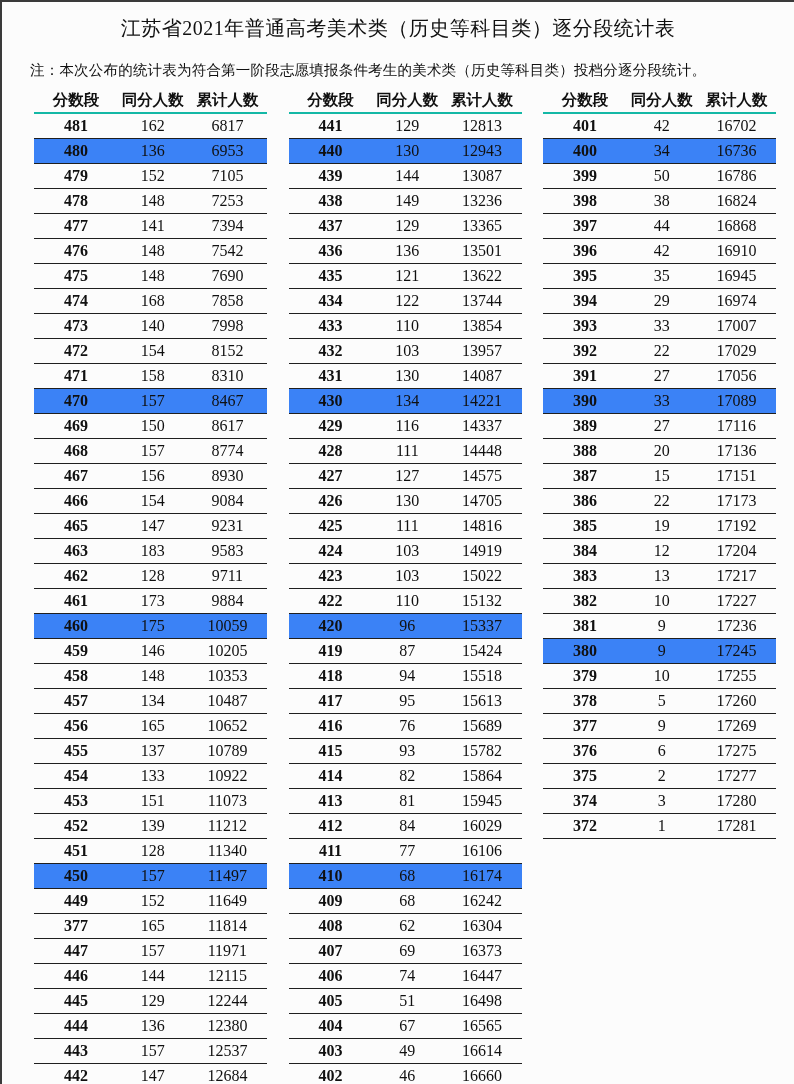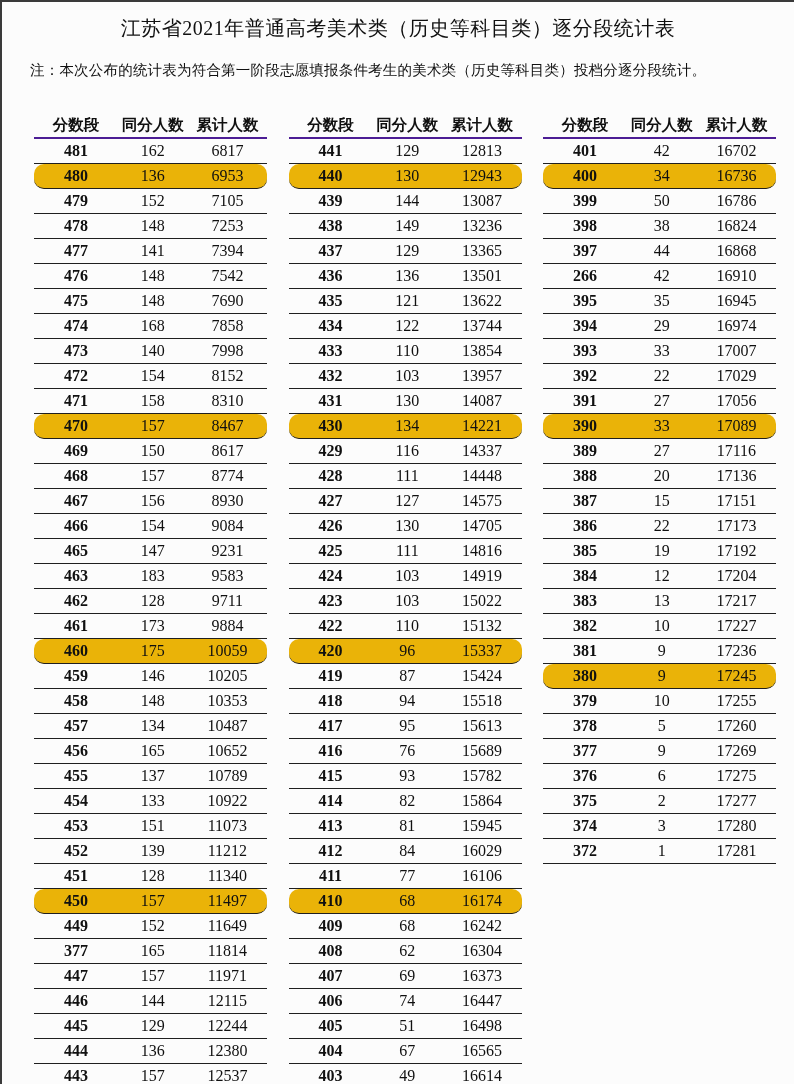--- a/index.html
+++ b/index.html
@@ -30,34 +30,33 @@
     display:flex;
     justify-content:space-between;
     align-items:flex-start;
     padding:0 18px 0 32px;
   }
   .group{width:233px;}
   .hdr{
     display:flex;
     height:23px;
     align-items:center;
-    border-bottom:2px solid #4c1d95;
+    border-bottom:2px solid #14b8a6;
     font-weight:bold;
     font-size:15.5px;
     white-space:nowrap;
-    margin-top:25px;
   }
   .row{
     display:flex;
     height:24px;
     align-items:center;
     border-bottom:1.5px solid #1f1f1f;
     font-size:16px;
   }
-  .row.shaded{background:#eab308;border-radius:10px;}
+  .row.shaded{background:#3b82f6;}
   .c{display:block;text-align:center;white-space:nowrap;}
   .c1{width:36%;}
   .c2{width:30%;}
   .c3{width:34%;}
   .row .c1{font-weight:bold;}
 </style>
 </head>
 <body>
 
 <div class="page">
@@ -501,21 +500,21 @@
             <span class="c c1">398</span>
             <span class="c c2">38</span>
             <span class="c c3">16824</span>
           </div>
           <div class="row">
             <span class="c c1">397</span>
             <span class="c c2">44</span>
             <span class="c c3">16868</span>
           </div>
           <div class="row">
-            <span class="c c1">266</span>
+            <span class="c c1">396</span>
             <span class="c c2">42</span>
             <span class="c c3">16910</span>
           </div>
           <div class="row">
             <span class="c c1">395</span>
             <span class="c c2">35</span>
             <span class="c c3">16945</span>
           </div>
           <div class="row">
             <span class="c c1">394</span>

